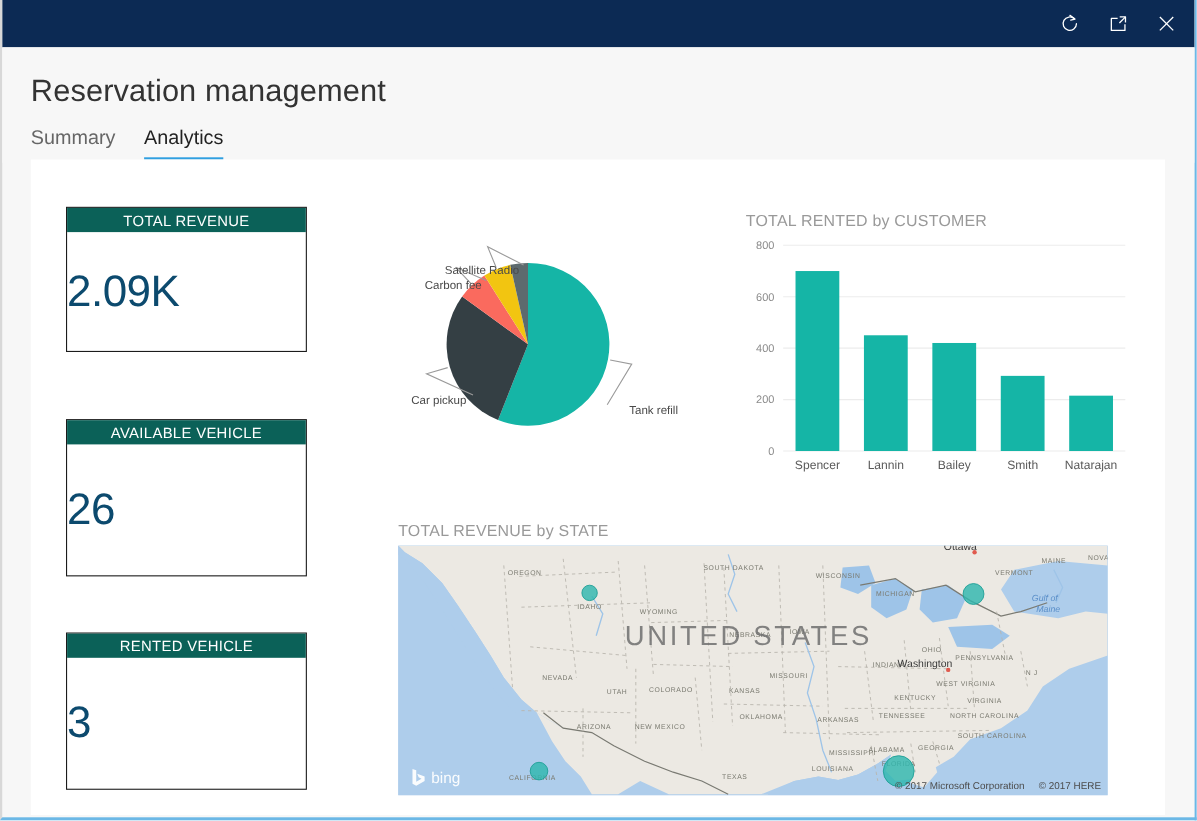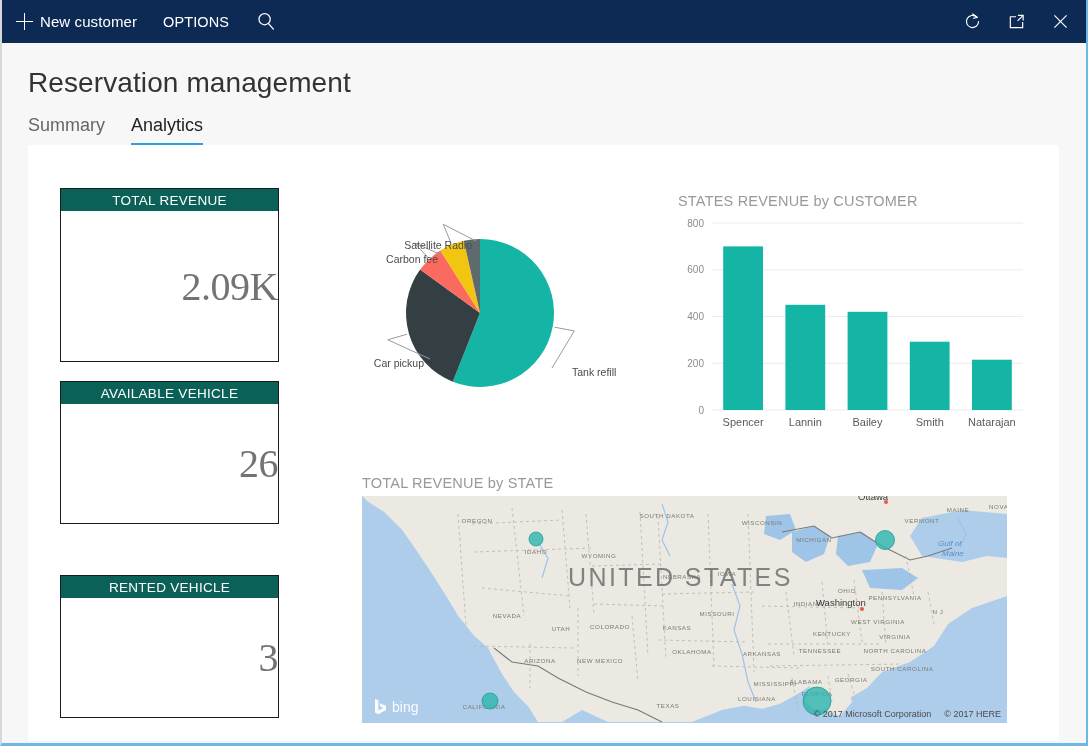--- a/index.html
+++ b/index.html
@@ -77,26 +77,26 @@
 
   
   .kpi-card { position: absolute; border: 1.3px solid #1b1b1b; background: #fff; }
   .kpi-head {
     height: 22px; background: #0b6158; color: #fff;
     display: flex; align-items: center; justify-content: center;
     font-size: 13.5px; letter-spacing: .3px;
   }
   .kpi-body {
     height: calc(100% - 22px);
-    display: flex; align-items: center; justify-content: flex-end;
-    color: #737373; font-weight: 400; font-family: Liberation Serif, serif;
+    display: flex; align-items: center; justify-content: flex-start;
+    color: #0c4a6e; font-weight: 400;
   }
   .kpi-value { font-size: 40px; font-weight: 400; letter-spacing: -.5px; }
 
-  #kpi-total-revenue { left: 32px; top: 43px; width: 219px; height: 174px; }
+  #kpi-total-revenue { left: 32px; top: 43px; width: 219px; height: 132px; }
   #kpi-available-vehicle { left: 32px; top: 236px; width: 219px; height: 143px; }
   #kpi-rented-vehicle { left: 32px; top: 430px; width: 219px; height: 143px; }
 
   
   .chart-title {
     font-size: 14.5px; color: #999; letter-spacing: .2px; white-space: nowrap;
   }
 
   
   #pie-chart-tile { position: absolute; left: 334px; top: 48px; width: 290px; height: 230px; }
@@ -136,35 +136,20 @@
     font-size: 9px; color: #4c4c4c; white-space: nowrap;
     display: flex; gap: 13px;
   }
 </style>
 </head>
 <body>
 
 <div id="app">
 
   <div id="cmdbar">
-    <div class="cmd-left">
-      <div class="cmd-btn">
-        <span class="plus-icon"></span>
-        <span>New customer</span>
-      </div>
-      <div class="cmd-btn cmd-options">
-        <span>OPTIONS</span>
-      </div>
-      <div class="search-wrap">
-        <svg width="19" height="19" viewBox="0 0 19 19">
-          <circle cx="7.6" cy="7.2" r="5.6" fill="none" stroke="#ffffff" stroke-width="1.25"></circle>
-          <line x1="11.3" y1="11.3" x2="16.4" y2="17.2" stroke="#ffffff" stroke-width="1.25" stroke-linecap="round"></line>
-        </svg>
-      </div>
-    </div>
     <div class="cmd-spacer"></div>
     <div class="cmd-right">
       <div class="cmd-icon-btn">
         <svg width="19" height="19" viewBox="0 0 20 20">
           <path d="M16.4 10a6.4 6.4 0 1 1-1.95-4.6" fill="none" stroke="#ffffff" stroke-width="1.25" stroke-linecap="round"></path>
           <path d="M10.2 2.1 L15.0 5.6 L11.0 6.6" fill="none" stroke="#ffffff" stroke-width="1.25" stroke-linecap="round" stroke-linejoin="round"></path>
         </svg>
       </div>
       <div class="cmd-icon-btn">
         <svg width="19" height="19" viewBox="0 0 20 20">
@@ -229,21 +214,21 @@
             <text x="62" y="152" text-anchor="end" class="callout-label">Car pickup</text>
             <path d="M 66.0 42.6 L 52.3 28.0 L 80 40" class="callout-line"></path>
             <text x="76" y="48" text-anchor="end" class="callout-label">Carbon fee</text>
             <path d="M 88.9 27.8 L 81.3 9.3 L 114 26" class="callout-line"></path>
             <text x="110" y="34" text-anchor="end" class="callout-label">Satellite Radio</text>
           </g>
       </svg>
     </div>
 
     <div id="bar-chart-tile">
-      <div class="chart-title">STATES REVENUE by CUSTOMER</div>
+      <div class="chart-title">TOTAL RENTED by CUSTOMER</div>
       <svg id="bar-svg" width="352" height="220" viewBox="0 0 352 220">
         <g id="bar-grid">
             <line x1="34" y1="197.0" x2="345" y2="197.0" class="gridline"></line>
             <line x1="34" y1="150.3" x2="345" y2="150.3" class="gridline"></line>
             <line x1="34" y1="103.5" x2="345" y2="103.5" class="gridline"></line>
             <line x1="34" y1="56.8" x2="345" y2="56.8" class="gridline"></line>
             <line x1="34" y1="10.0" x2="345" y2="10.0" class="gridline"></line>
           </g>
         <g id="bar-yticks">
             <text x="26" y="200.5" text-anchor="end" class="axis-tick">0</text>

